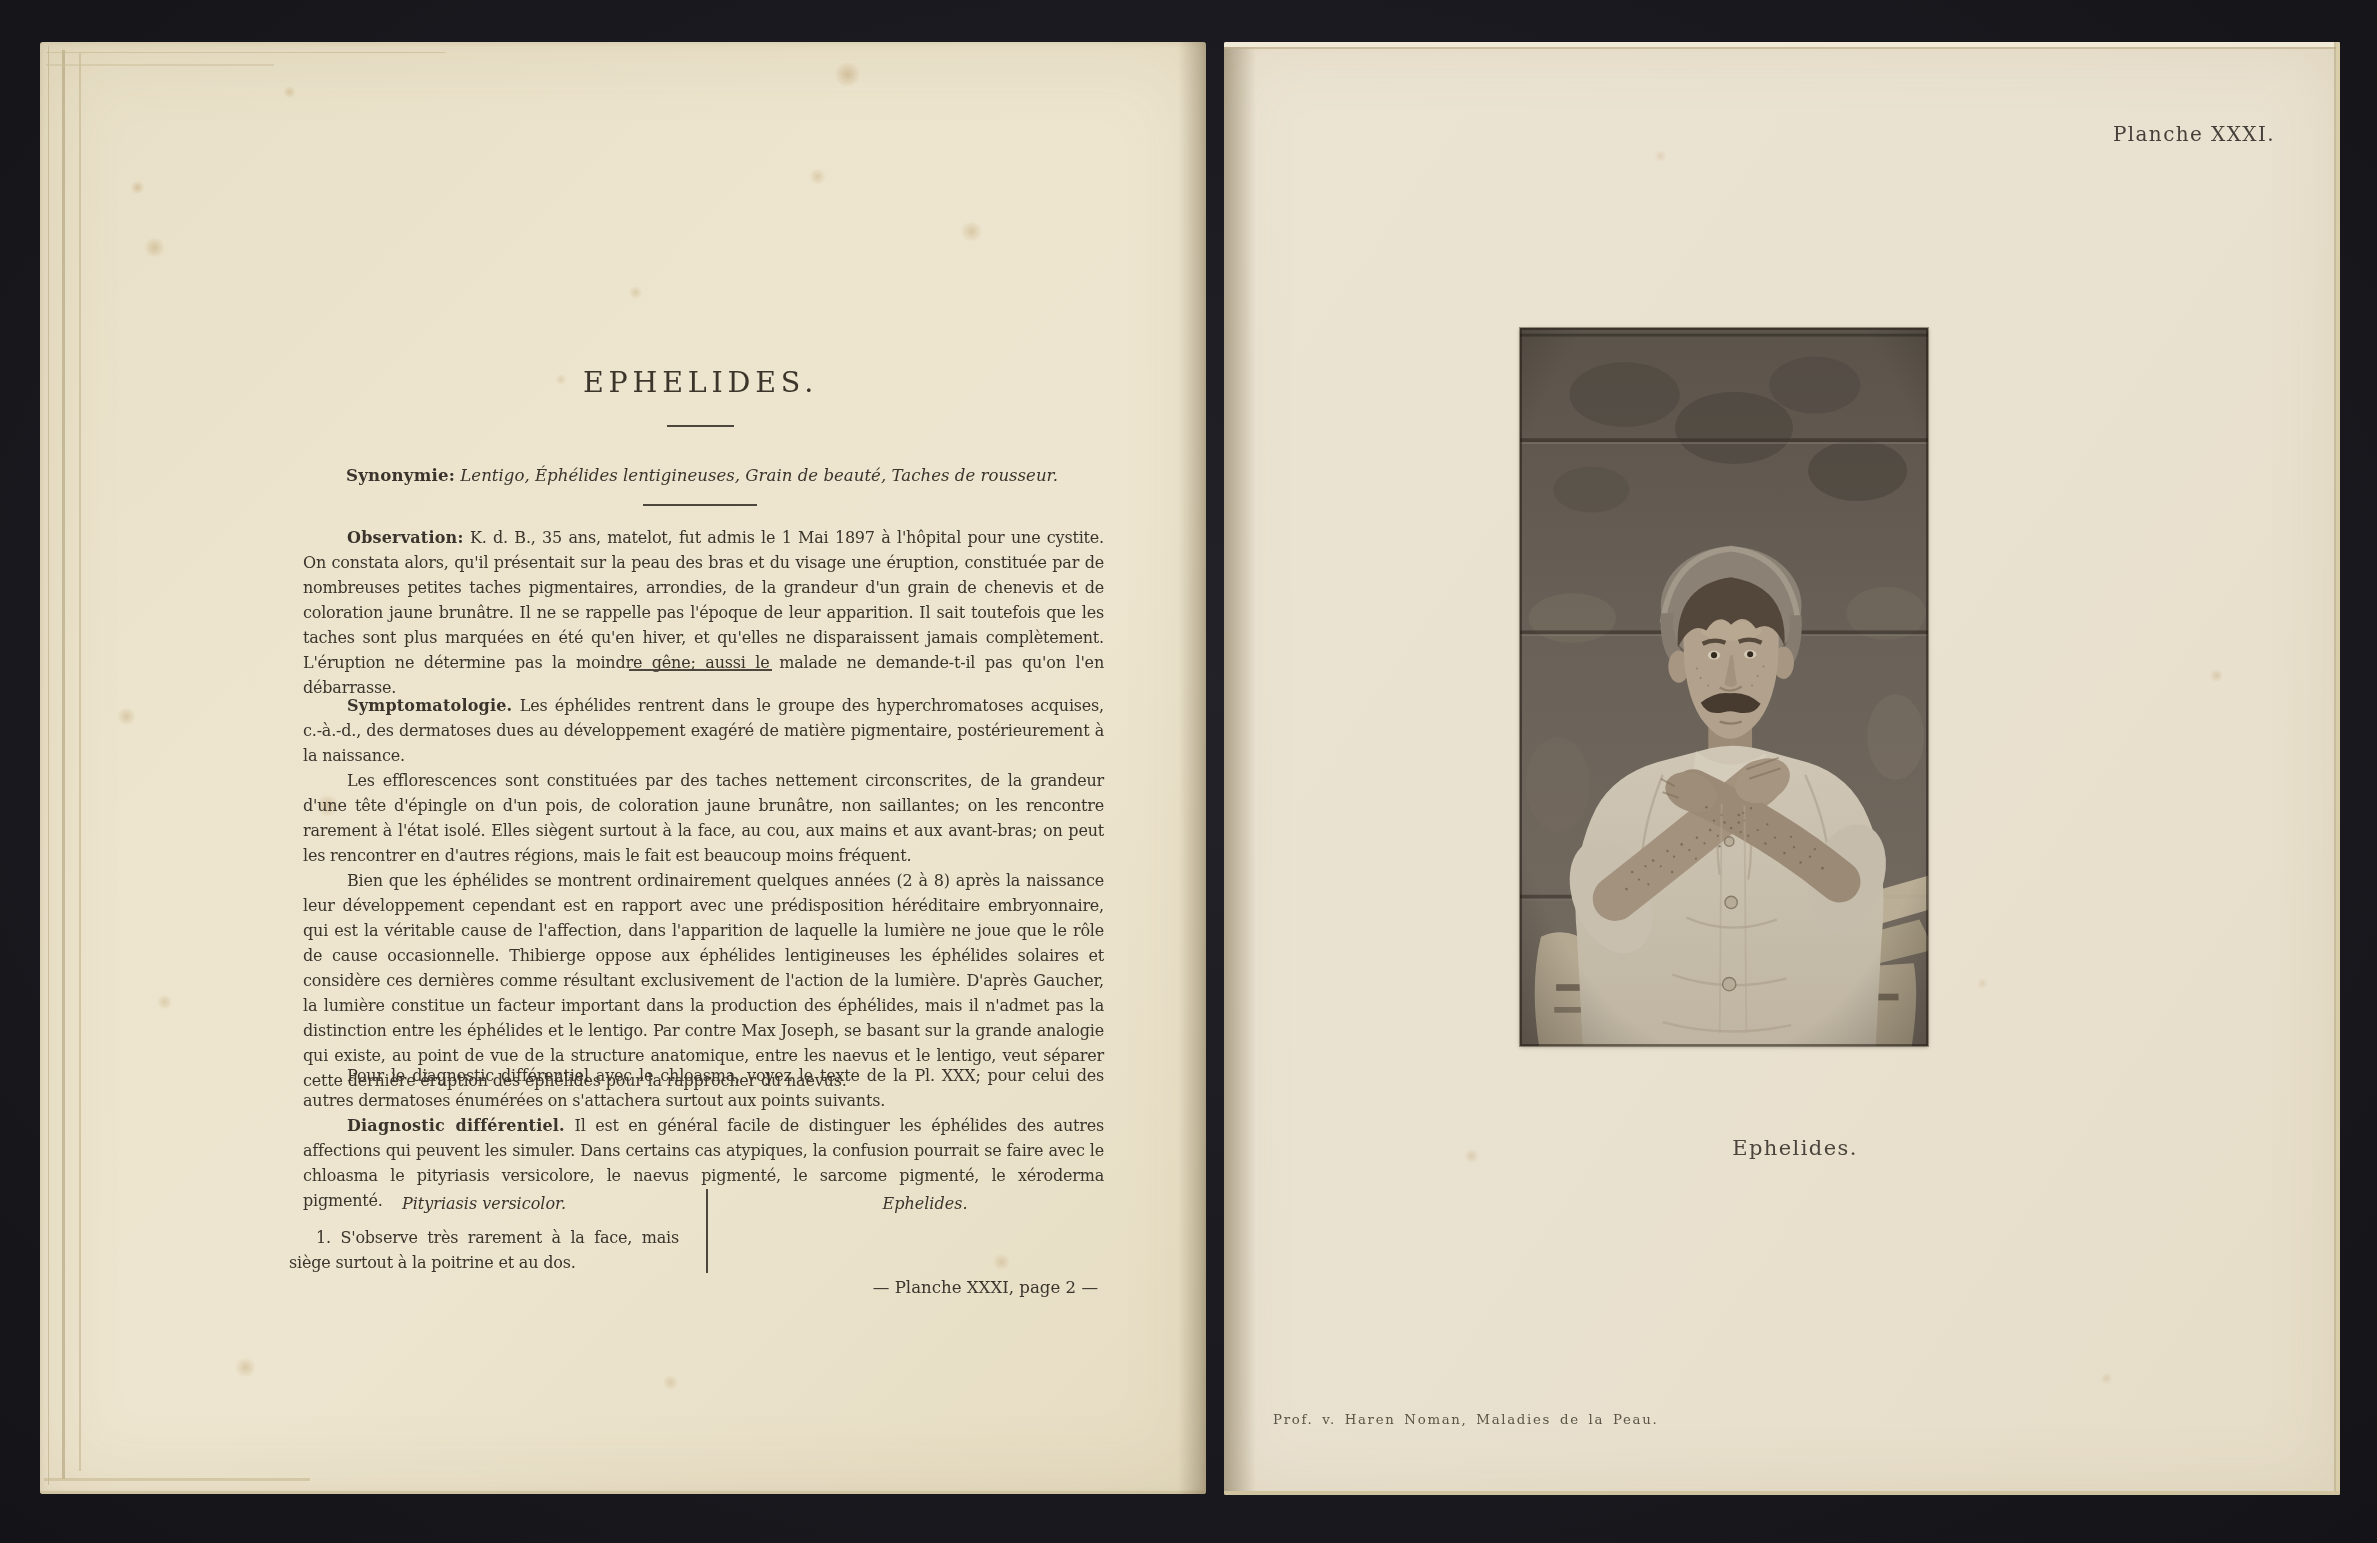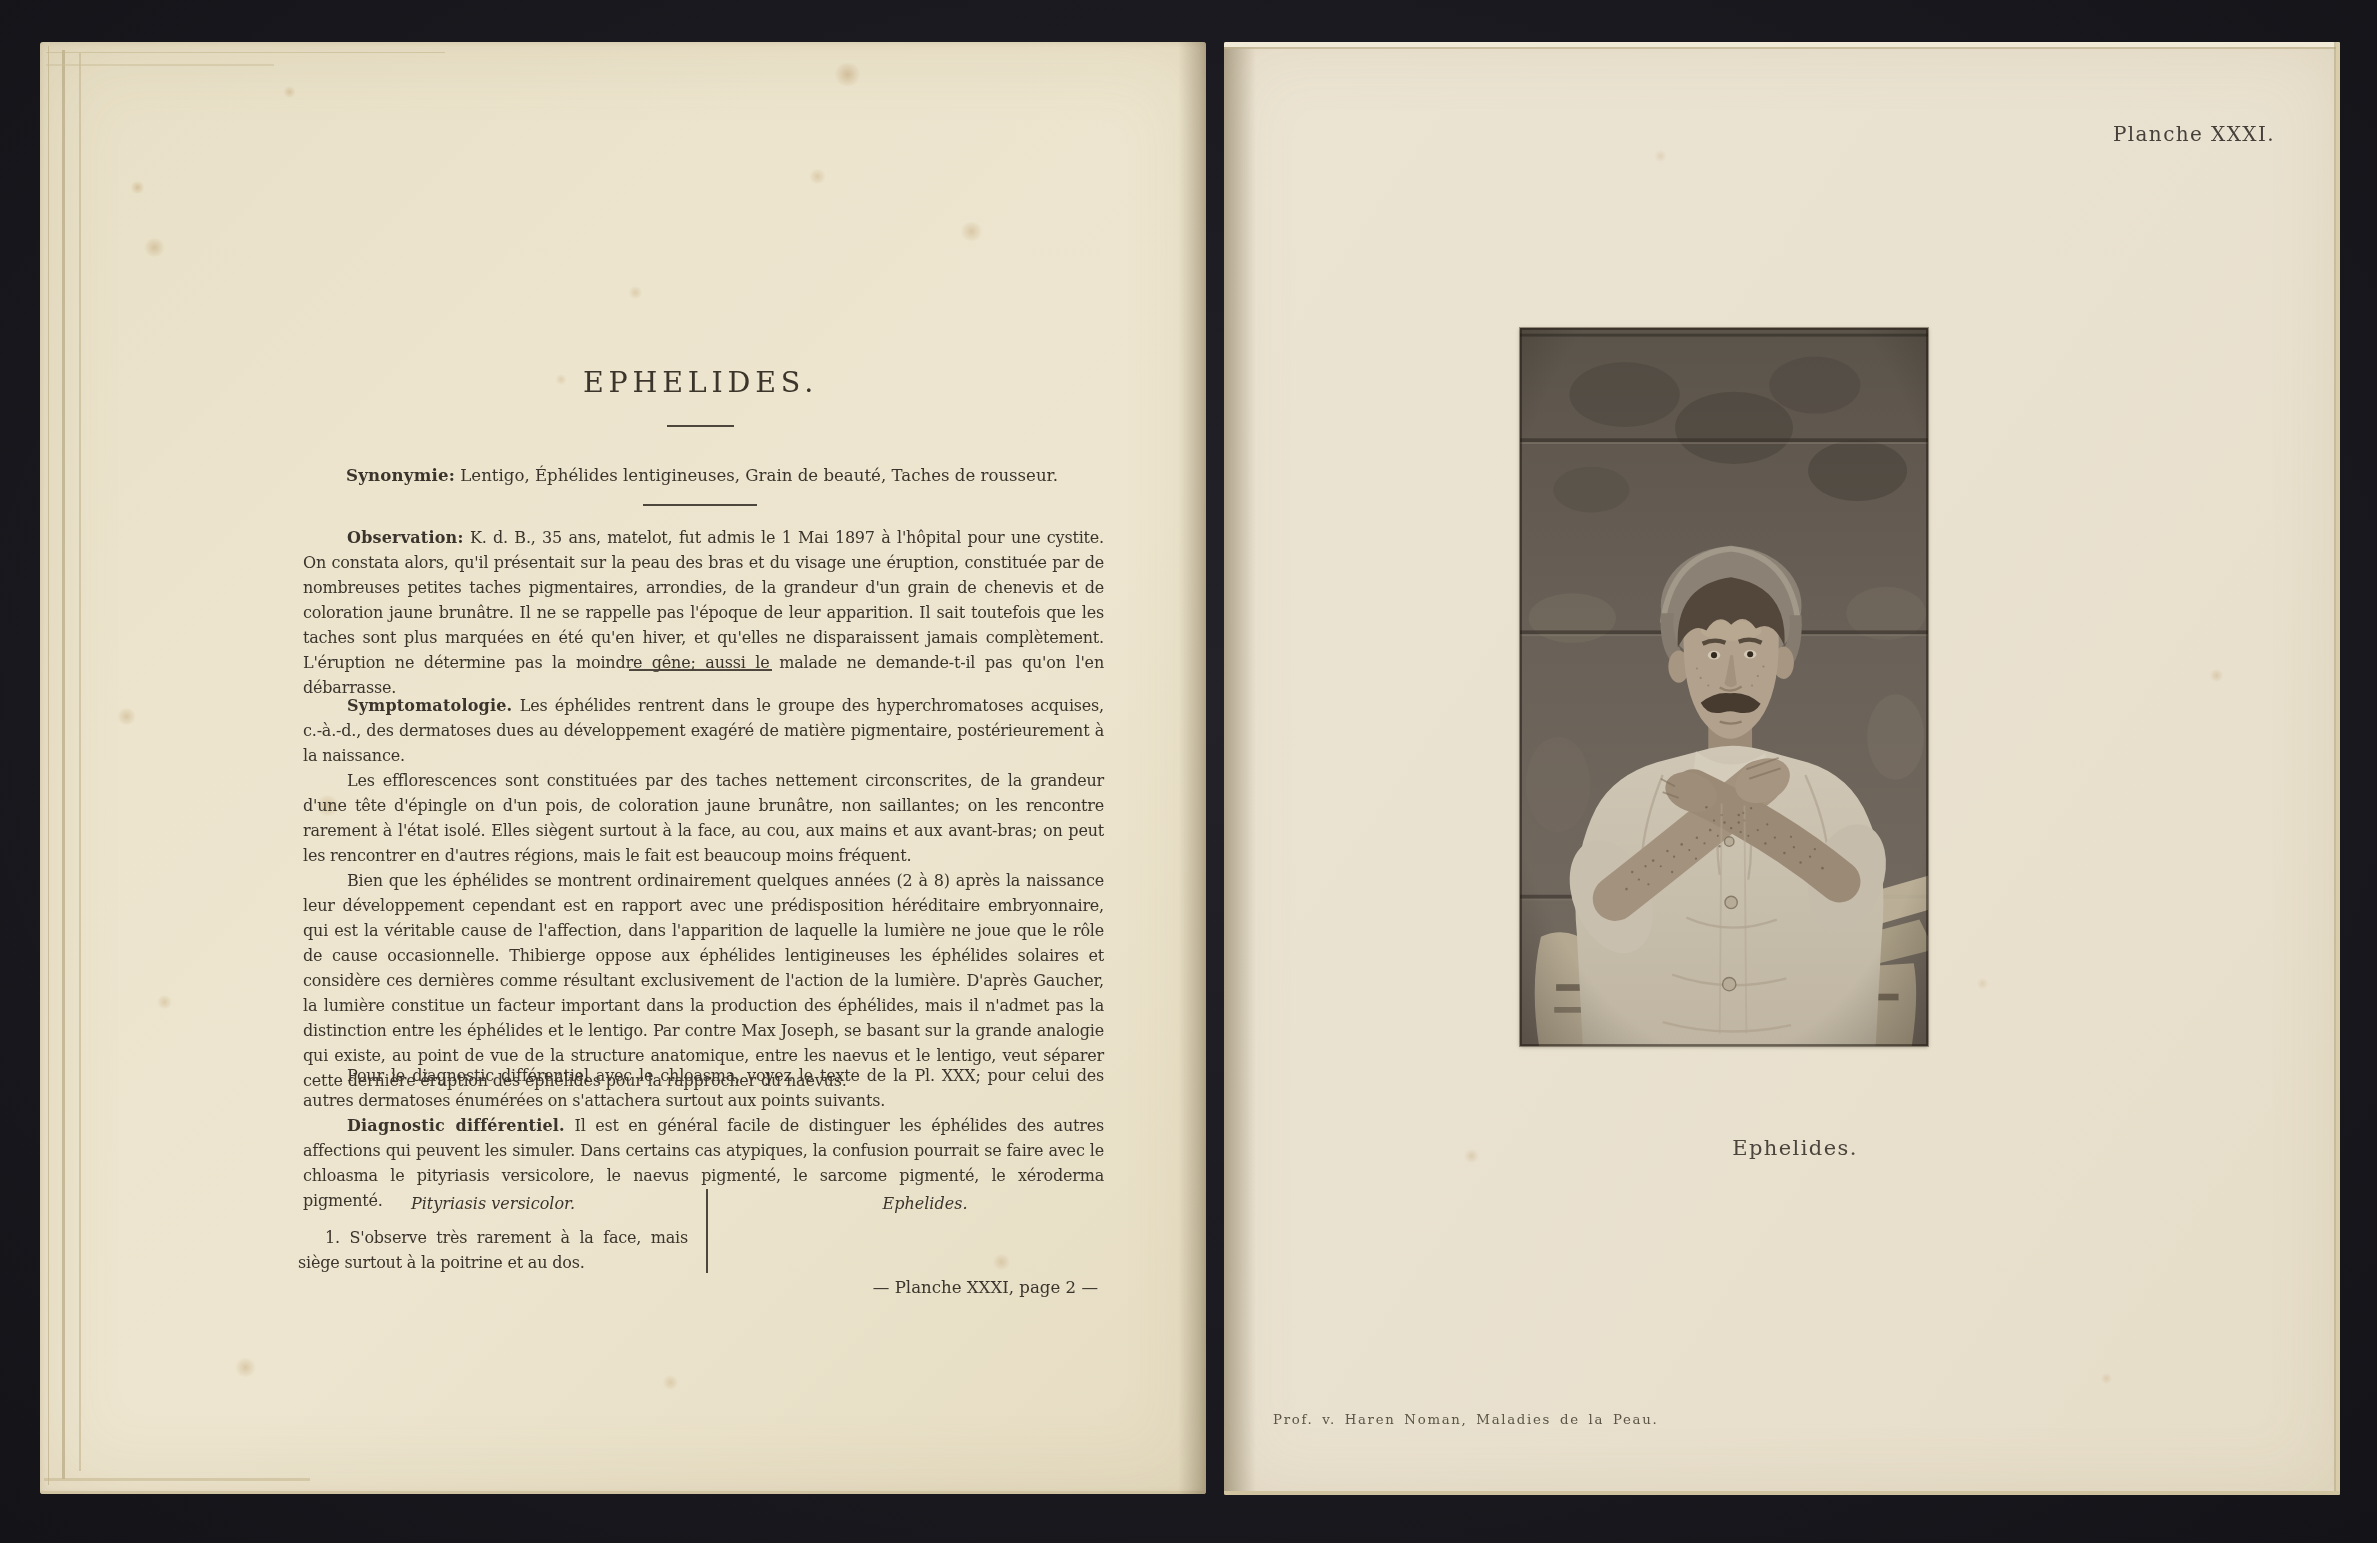--- a/index.html
+++ b/index.html
@@ -32,21 +32,21 @@
   }
   .body-text p{margin:0;text-indent:44px;}
   .lead{font-weight:bold;letter-spacing:0.2px;}
   .chapter-title{
     position:absolute;left:263px;top:324px;width:795px;text-align:center;
     font-size:28.5px;letter-spacing:4.8px;color:#3b352b;margin:0;font-weight:normal;
   }
   .rule{position:absolute;height:1.9px;background:#4c463c;}
   .syn-line{position:absolute;left:306px;top:421px;width:757px;font-size:16.6px;
     line-height:24px;color:#3a342c;}
-  .syn-text{}
+  .syn-text{font-style:italic;}
   .cmp-col{position:absolute;font-size:16px;line-height:25px;color:#3a342c;}
   .cmp-head{text-align:center;font-style:italic;margin:0 0 8.6px 0;}
   .cmp-item{margin:0;text-indent:27px;text-align:justify;letter-spacing:-0.2px;}
   .v-divider{position:absolute;width:1.9px;background:#4c463c;}
   .page-footer{position:absolute;left:263px;top:1236px;width:795px;text-align:right;
     font-size:16.6px;color:#3a342c;}
   .plate-label{position:absolute;top:80px;right:65px;font-size:20px;letter-spacing:1.4px;color:#45403a;}
   .photo-frame{position:absolute;left:296px;top:286px;width:408px;height:718px;
     box-shadow:0 0 0 1px rgba(62,52,38,.45), 0 1px 3.8px rgba(40,32,20,.35);}
   .photo-frame svg{display:block;width:100%;height:100%;}
@@ -115,21 +115,21 @@
     </div>
 
     <div class="body-text" style="top:1021px;">
       <p>Pour le diagnostic différentiel avec le chloasma, voyez le texte de la Pl. XXX; pour celui des autres dermatoses énumérées on s'attachera surtout aux points suivants.</p>
       <p>
         <span class="lead">Diagnostic différentiel.</span>
         <span>Il est en général facile de distinguer les éphélides des autres affections qui peuvent les simuler. Dans certains cas atypiques, la confusion pourrait se faire avec le chloasma le pityriasis versicolore, le naevus pigmenté, le sarcome pigmenté, le xéroderma pigmenté.</span>
       </p>
     </div>
 
-    <div class="cmp-col" style="left:258px;top:1149px;width:390px;">
+    <div class="cmp-col" style="left:249px;top:1149px;width:390px;">
       <p class="cmp-head">Pityriasis versicolor.</p>
       <p class="cmp-item">1. S'observe très rarement à la face, mais siège surtout à la poitrine et au dos.</p>
     </div>
     <div class="v-divider" style="left:666px;top:1147px;height:84px;"></div>
     <div class="cmp-col" style="left:689px;top:1149px;width:392px;">
       <p class="cmp-head">Ephelides.</p>
     </div>
 
     <div class="page-footer">— Planche XXXI, page 2 —</div>
   </div>

